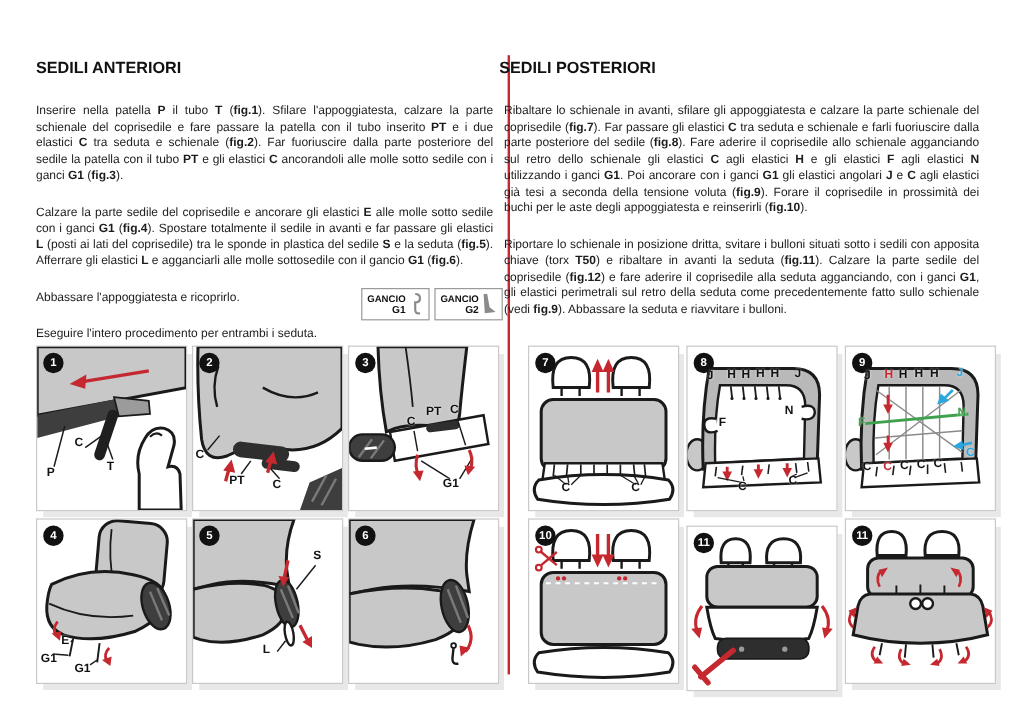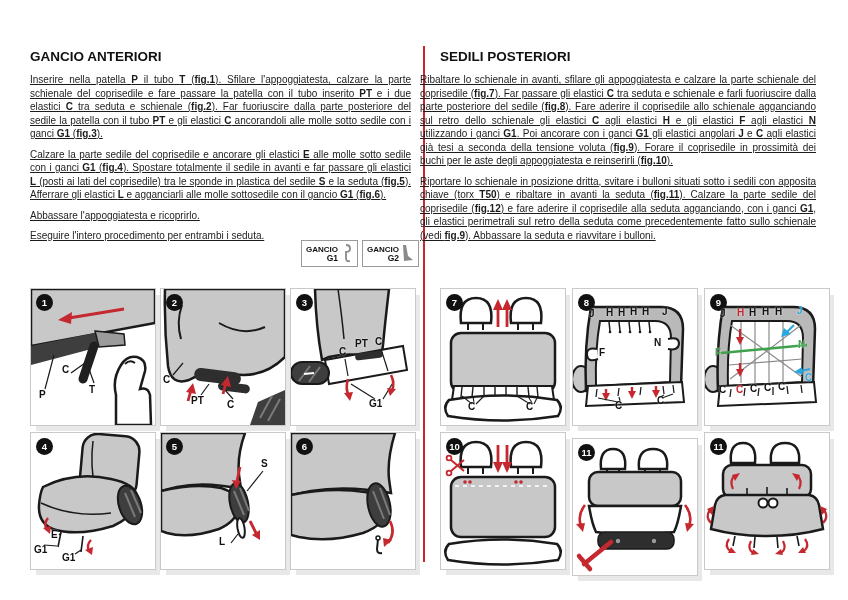--- a/index.html
+++ b/index.html
@@ -1,44 +1,44 @@
 <!DOCTYPE html>
 <html><head>
 <meta charset="utf-8">
 <style>
   html,body{margin:0;padding:0;background:#ffffff;}
   body{width:848px;height:600px;position:relative;font-family:"Liberation Sans",sans-serif;color:#1c1c1c;overflow:hidden;}
   .page{position:absolute;inset:0;background:#fff;}
   .title{position:absolute;left:30px;top:25px;font-size:16px;font-weight:bold;color:#c5282f;letter-spacing:.2px;}
   .col-heading{position:absolute;top:49px;font-size:13.5px;font-weight:bold;color:#111;}
   .col-heading.left{left:30px;}
-  .col-heading.right{left:440px;}
+  .col-heading.right{left:416px;}
   .col{position:absolute;top:69px;font-size:10px;line-height:13.5px;text-align:justify;color:#1c1c1c;}
   .col.left{left:30px;width:381px;}
   .col.right{left:420px;width:396px;}
-  .col p{margin:4px 0 7px 0;text-decoration:underline;}
+  .col p{margin:17px 0 7px 0;}
   .divider{position:absolute;left:423px;top:46px;width:2px;height:516px;background:#c5282f;}
   .hook-box{position:absolute;top:240px;width:57px;height:27px;border:1px solid #9a9a9a;background:#fff;display:flex;align-items:center;justify-content:space-between;padding:2px 4px;box-sizing:border-box;}
   .hook-box.g1{left:301px;}
   .hook-box.g2{left:362px;}
   .hook-word{font-size:8px;font-weight:bold;color:#111;line-height:9px;text-align:left;}
   .hook-code{font-size:8.5px;font-weight:bold;color:#111;line-height:9px;text-align:right;}
   .fig{position:absolute;width:124px;height:136px;background:#fff;border:1px solid #c9c9c9;box-shadow:5px 6px 0 -1px #e8e8e8;}
   .fig svg{position:absolute;left:0;top:0;width:124px;height:136px;}
   .fig-num{position:absolute;left:5px;top:5px;width:17px;height:17px;border-radius:50%;background:#111;color:#fff;font-size:9.5px;font-weight:bold;display:flex;align-items:center;justify-content:center;}
   .fig-label{position:absolute;font-size:10px;font-weight:bold;color:#111;line-height:10px;text-shadow:0 0 2px rgba(255,255,255,.85);}
 </style>
 </head>
 <body>
 
 <div class="page">
 
   <div class="divider"></div>
 
-  <div class="col-heading left">GANCIO ANTERIORI</div>
+  <div class="col-heading left">SEDILI ANTERIORI</div>
   <div class="col-heading right">SEDILI POSTERIORI</div>
 
   <div class="col left">
     <p>Inserire nella patella <b>P</b> il tubo <b>T</b> (<b>fig.1</b>). Sfilare l'appoggiatesta, calzare la parte schienale del coprisedile e fare passare la patella con il tubo inserito <b>PT</b> e i due elastici <b>C</b> tra seduta e schienale (<b>fig.2</b>). Far fuoriuscire dalla parte posteriore del sedile la patella con il tubo <b>PT</b> e gli elastici <b>C</b> ancorandoli alle molle sotto sedile con i ganci <b>G1</b> (<b>fig.3</b>).</p>
     <p>Calzare la parte sedile del coprisedile e ancorare gli elastici <b>E</b> alle molle sotto sedile con i ganci <b>G1</b> (<b>fig.4</b>). Spostare totalmente il sedile in avanti e far passare gli elastici <b>L</b> (posti ai lati del coprisedile) tra le sponde in plastica del sedile <b>S</b> e la seduta (<b>fig.5</b>). Afferrare gli elastici <b>L</b> e agganciarli alle molle sottosedile con il gancio <b>G1</b> (<b>fig.6</b>).</p>
     <p>Abbassare l'appoggiatesta e ricoprirlo.</p>
     <p>Eseguire l'intero procedimento per entrambi i seduta.</p>
   </div>
 
   <div class="col right">

